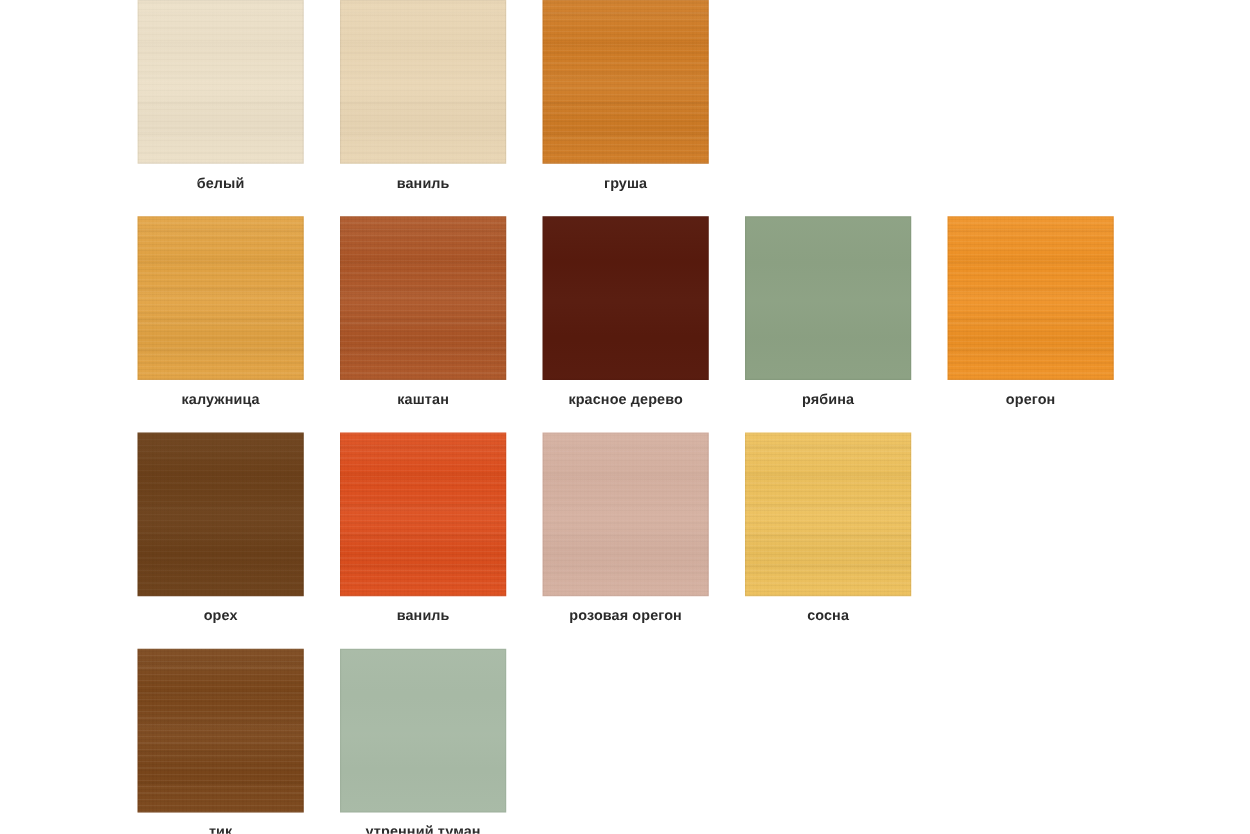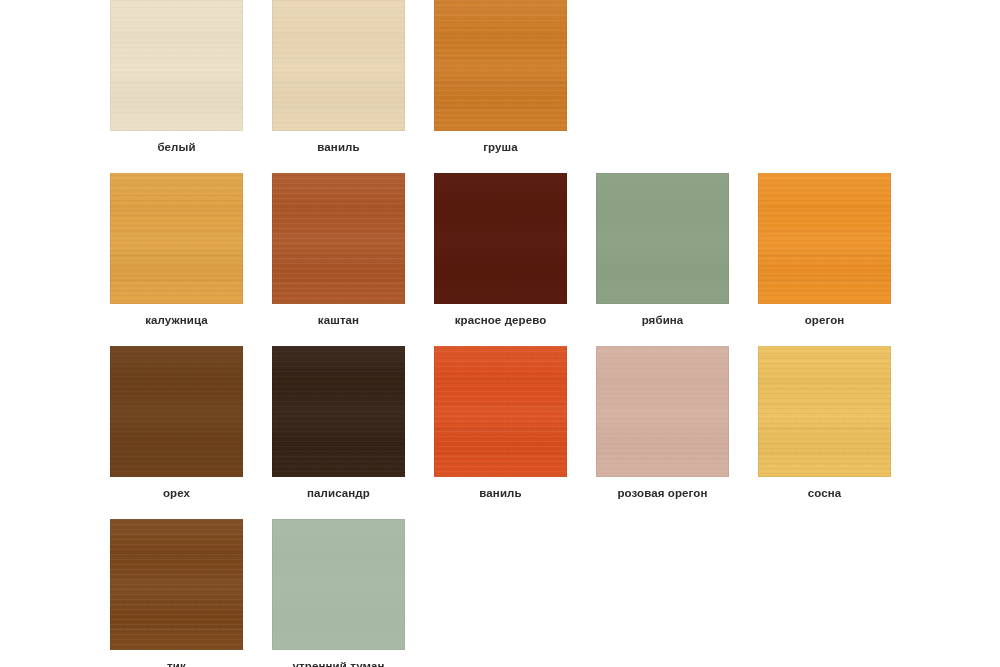--- a/index.html
+++ b/index.html
@@ -224,29 +224,20 @@
       <div class="swatch-cell">
         <div class="swatch-chip tex-subtle" style="background-color: rgb(107, 63, 24);">
           <div class="grain-soft"></div>
           <div class="grain-band"></div>
           <div class="grain-fine"></div>
           <div class="grain-vert"></div>
         </div>
         <div class="swatch-label">орех</div>
       </div>
       <div class="swatch-cell">
-        <div class="swatch-chip tex-subtle" style="background-color: rgb(52, 33, 20);">
-          <div class="grain-soft"></div>
-          <div class="grain-band"></div>
-          <div class="grain-fine"></div>
-          <div class="grain-vert"></div>
-        </div>
-        <div class="swatch-label">палисандр</div>
-      </div>
-      <div class="swatch-cell">
         <div class="swatch-chip tex-medium" style="background-color: rgb(221, 77, 28);">
           <div class="grain-soft"></div>
           <div class="grain-band"></div>
           <div class="grain-fine"></div>
           <div class="grain-vert"></div>
         </div>
         <div class="swatch-label">ваниль</div>
       </div>
       <div class="swatch-cell">
         <div class="swatch-chip tex-subtle" style="background-color: rgb(213, 176, 160);">

